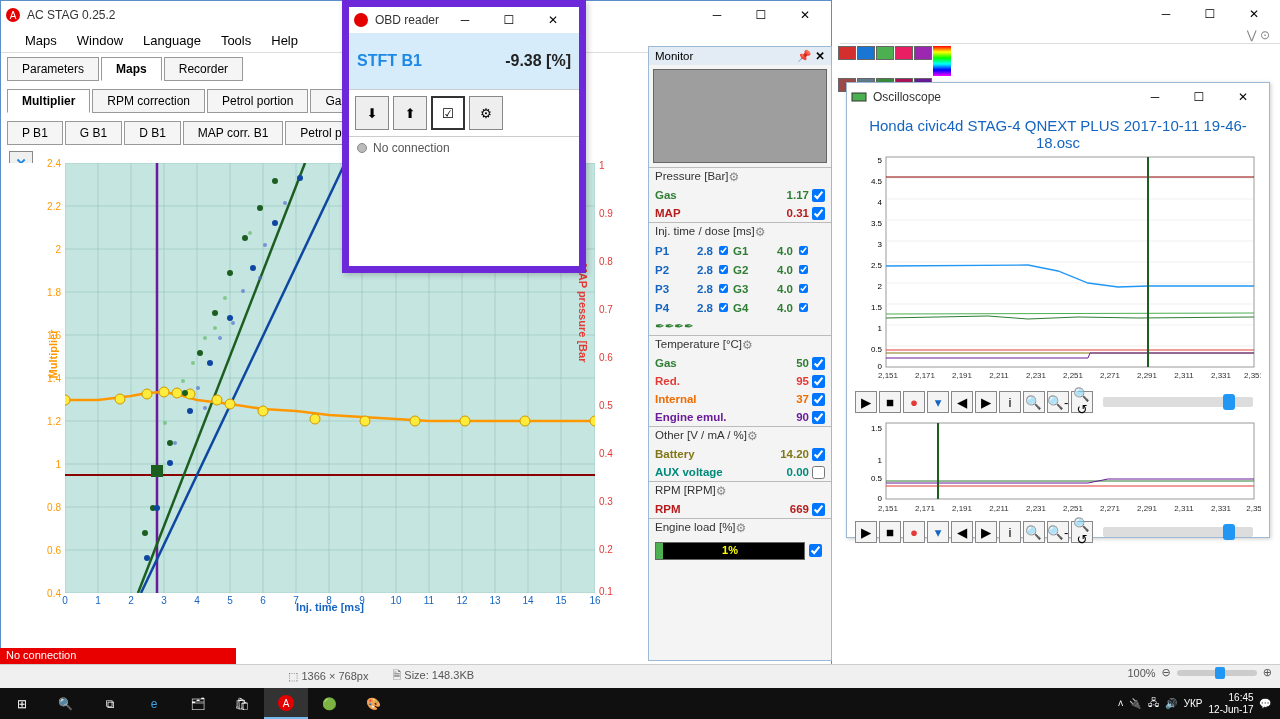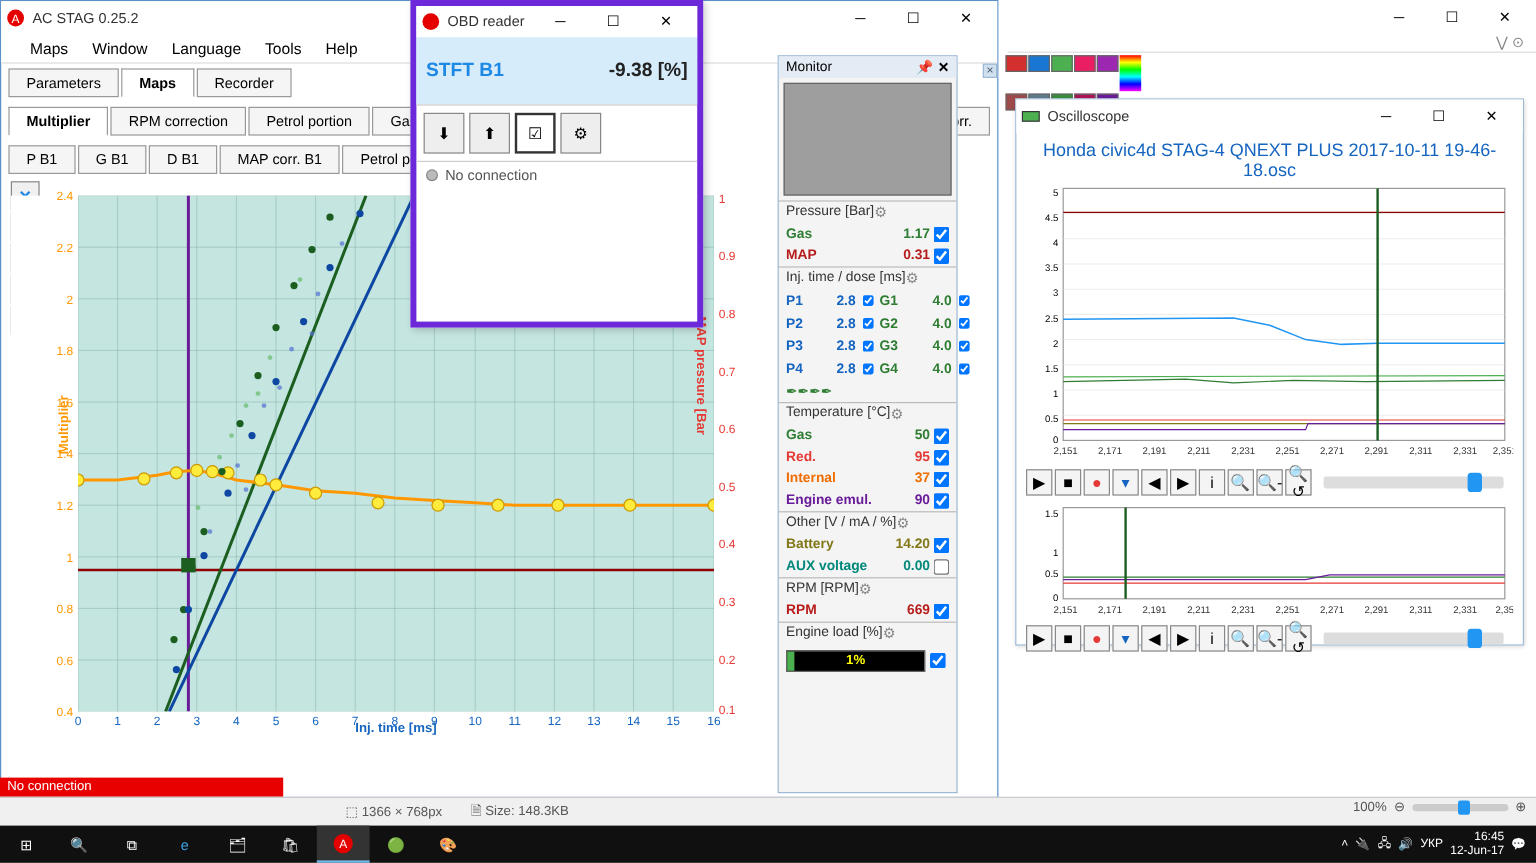--- a/index.html
+++ b/index.html
@@ -19,37 +19,37 @@
 
 .chart-area { position:absolute; left:8px; top:150px; width:630px; height:480px; background:#fff;margin-top:12px; }
 .chart-toolbar { position:absolute; left:8px; top:150px; display:flex; flex-direction:column; gap:2px; }
 .chart-toolbar button { width:24px; height:24px; border:1px solid #888; background:#f0f0f0; cursor:pointer; padding:0; }
 .grid-bg { fill:#c5e5e0; }
 .axis-label-left { position:absolute; left:-36px; top:50%; transform:rotate(-90deg) translateX(30px); color:#ff9800; font-weight:bold; font-size:11px; white-space:nowrap; }
 .axis-label-right { position:absolute; right:-38px; top:45%; transform:rotate(90deg) translateX(-50px); color:#e53935; font-weight:bold; font-size:11px; white-space:nowrap; }
 .axis-label-bottom { position:absolute; bottom:-20px; left:50%; transform:translateX(-50%); color:#1565c0; font-weight:bold; font-size:11px; }
 
 
-.obd-window { position:absolute; left:342px; top:0; width:244px; height:273px; background:#fff; border:5px solid #6d28d9; box-shadow:2px 2px 6px rgba(0,0,0,.2); }
+.obd-window { position:absolute; left:342px; top:0; width:244px; height:273px; background:#fff; border:7px solid #6d28d9; box-shadow:2px 2px 6px rgba(0,0,0,.2); }
 .obd-window .titlebar { height:26px; }
 .obd-table-head { display:flex; background:#0b00dc; color:#fff; font-weight:bold; }
 .obd-table-head div { padding:16px 8px; font-size:17px; }
 .obd-th-param { width:52%; border-right:2px solid #3949d0; }
 .obd-th-value { width:48%; }
 .obd-row { display:flex; background:#d6ecfb; height:56px; align-items:center; }
 .obd-row .param { width:52%; padding:8px; color:#1e88e5; font-weight:bold; font-size:16px; }
 .obd-row .value { width:48%; padding:8px; text-align:right; font-weight:bold; font-size:16px; color:#222; }
 .obd-tools { display:flex; gap:4px; padding:6px; border-top:1px solid #ccc; }
 .obd-tools button { width:34px; height:34px; border:1px solid #888; background:#eee; cursor:pointer; display:flex; align-items:center; justify-content:center; }
 .obd-tools button.active { border:2px solid #333; background:#fff; }
 .obd-status { display:flex; align-items:center; gap:6px; padding:4px 8px; border-top:1px solid #ccc; color:#555; font-size:12px; }
 .obd-status .dot { width:10px; height:10px; border-radius:50%; background:#bbb; border:1px solid #888; }
 
 
-.monitor { position:absolute; left:648px; top:46px; width:150px; height:615px; background:#f4f4f4; border:1px solid #9db9d4; font-size:11.5px; }
+.monitor { position:absolute; left:648px; top:46px; width:184px; height:615px; background:#f4f4f4; border:1px solid #9db9d4; font-size:11.5px; }
 .monitor .mtitle { background:#e3ecf5; padding:2px 6px; display:flex; align-items:center; }
 .monitor .mtitle .spacer { flex:1; }
 .monitor .screen { margin:4px; height:94px; background:#9e9e9e; border:1px solid #666; }
 .monitor .section-head { color:#333; border-top:1px solid #bbb; padding:2px 6px; display:flex; align-items:flex-start; }
 .monitor .gear { float:right; color:#888; font-size:12px; }
 .monitor .row { display:flex; align-items:center; padding:0 6px; line-height:18px; }
 .monitor .row .lbl { flex:1; font-weight:bold; }
 .monitor .row .val { font-weight:bold; text-align:right; margin-right:3px; }
 .monitor .row input[type=checkbox] { margin:0; width:13px; height:13px; }
 .inj-grid { display:grid; grid-template-columns: 24px 32px 16px 26px 32px 16px; padding:0 6px; gap:0 2px; align-items:center; }

